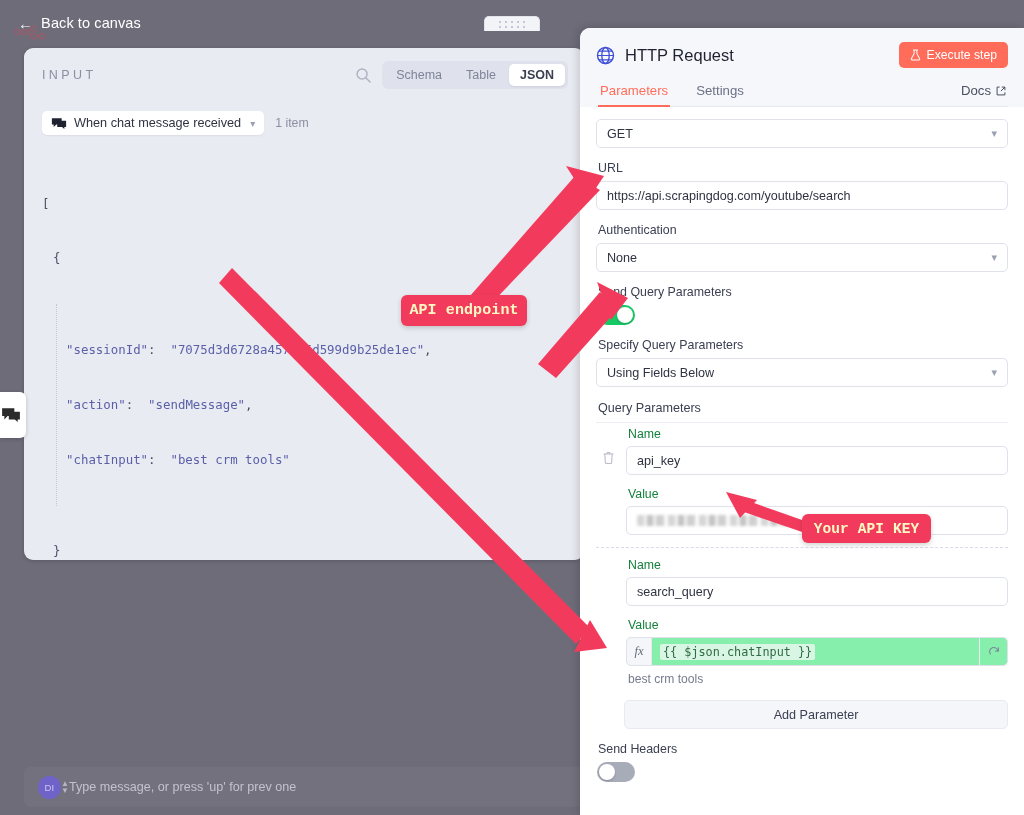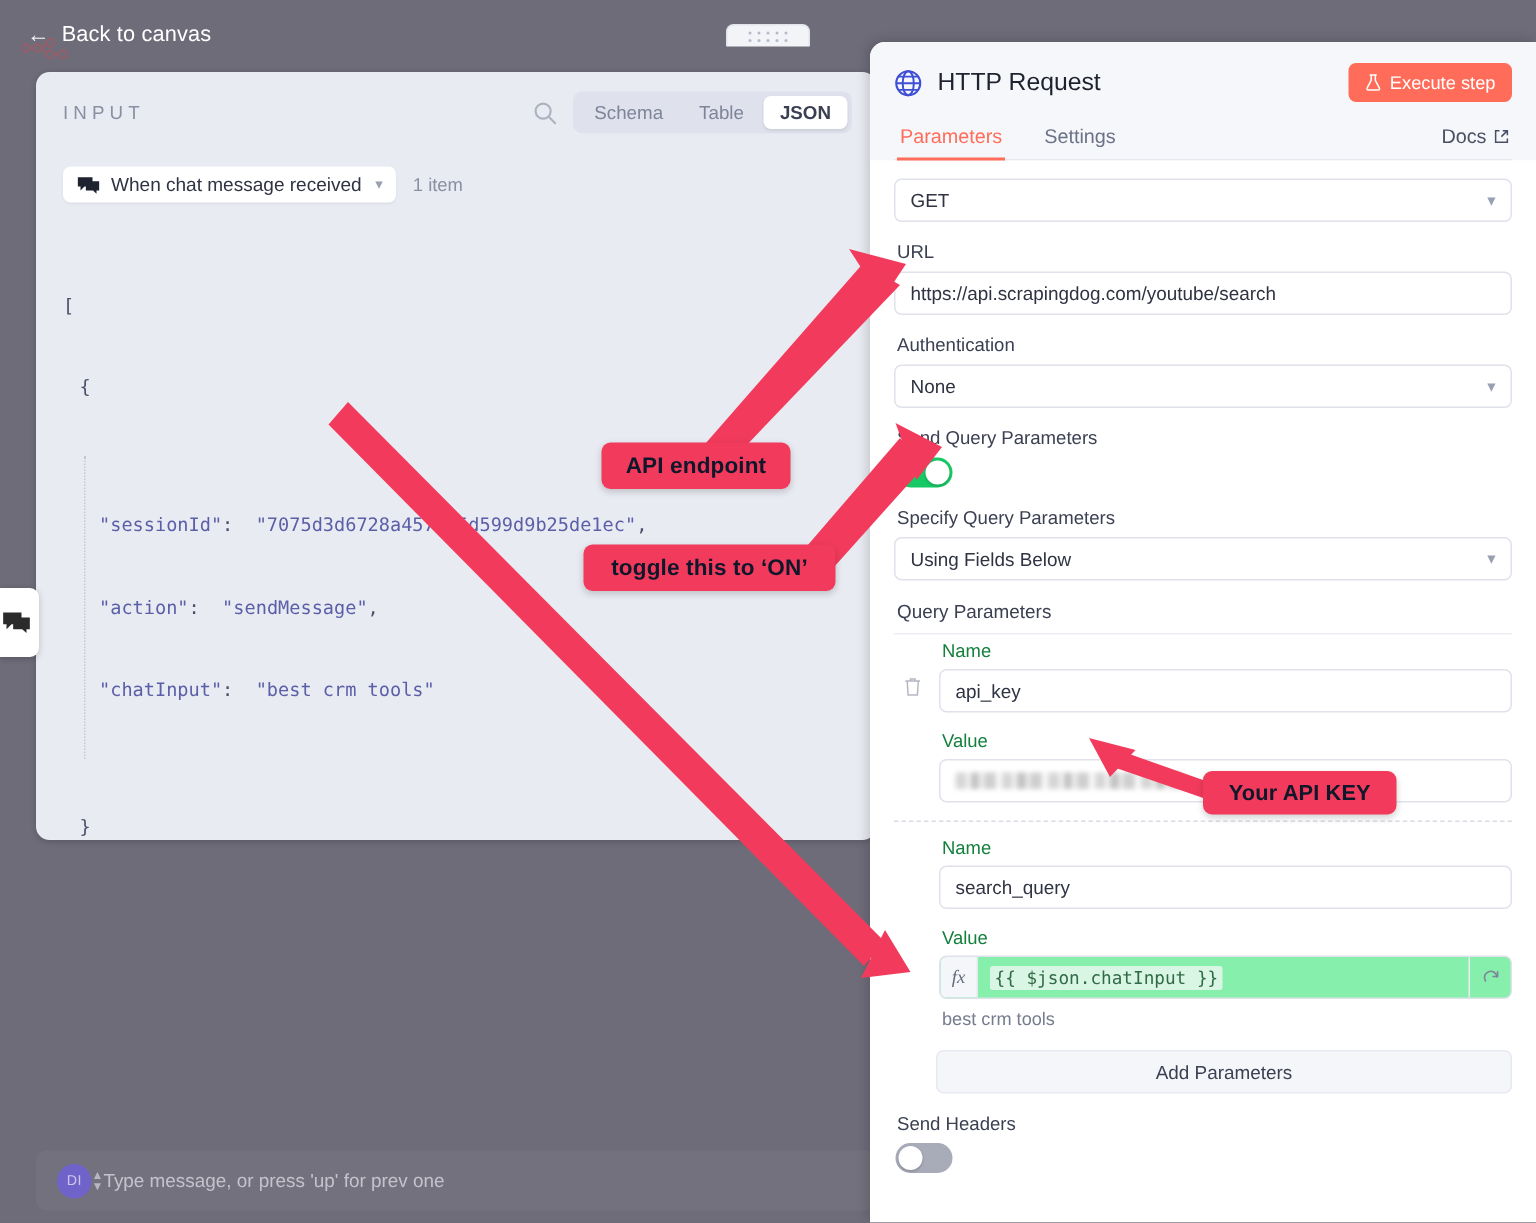--- a/index.html
+++ b/index.html
@@ -437,29 +437,30 @@
   
   .anno-layer {
     position: absolute;
     inset: 0;
     z-index: 20;
     pointer-events: none;
   }
   .callout {
     position: absolute;
     background: #f23b5c;
-    color: #0f172a;
+    color: #fef9c3;
     border-radius: 6px;
     font-weight: 700;
     letter-spacing: .1px;
     display: flex;
     align-items: center;
     justify-content: center;
     box-shadow: 0 2px 5px rgba(0,0,0,.18);
     pointer-events: auto;
+    font-family: Liberation Mono, monospace;
   }
   #callout-api-endpoint { left: 401px; top: 295px; width: 126px; height: 31px; font-size: 15px; }
   #callout-toggle-on   { left: 389px; top: 363px; width: 168px; height: 31px; font-size: 15px; }
   #callout-api-key     { left: 802px; top: 514px; width: 129px; height: 29px; font-size: 14.5px; }
 </style>
 </head>
 <body>
 
 <div id="app">
 
@@ -647,21 +648,21 @@
           <div class="fx-refresh">
             <svg width="12" height="12" viewBox="0 0 12 12">
               <path d="M10 5.2A4.2 4.2 0 102.3 8" fill="none" stroke="#7e8499" stroke-width="1.1" stroke-linecap="round"></path>
               <path d="M10.4 1.8v3.2H7.4" fill="none" stroke="#7e8499" stroke-width="1.1" stroke-linecap="round" stroke-linejoin="round"></path>
             </svg>
           </div>
         </div>
         <div class="resolved">best crm tools</div>
       </div>
 
-      <div class="add-param">Add Parameters</div>
+      <div class="add-param">Add Parameter</div>
 
       <div class="field-label tight">Send Headers</div>
       <div class="toggle off">
           <span class="knob"></span>
         </div>
 
     </div>
   </div>
 
   <svg class="anno-layer" viewBox="0 0 1024 815">
@@ -676,17 +677,16 @@
       <path d="M232 268 L590 628 L576 644 L219 283 Z"></path>
       <path d="M607 648 L574 652 L590 620 Z"></path>
 
       <path d="M802 520 L734 496 L744 512 L808 534 Z"></path>
       <path d="M726 492 L757 500 L740 518 Z"></path>
     </g>
   </svg>
 
   <div class="anno-layer">
     <div class="callout" id="callout-api-endpoint">API endpoint</div>
-    <div class="callout" id="callout-toggle-on">toggle this to ‘ON’</div>
     <div class="callout" id="callout-api-key">Your API KEY</div>
   </div>
 
 </div>
 
 </body></html>

